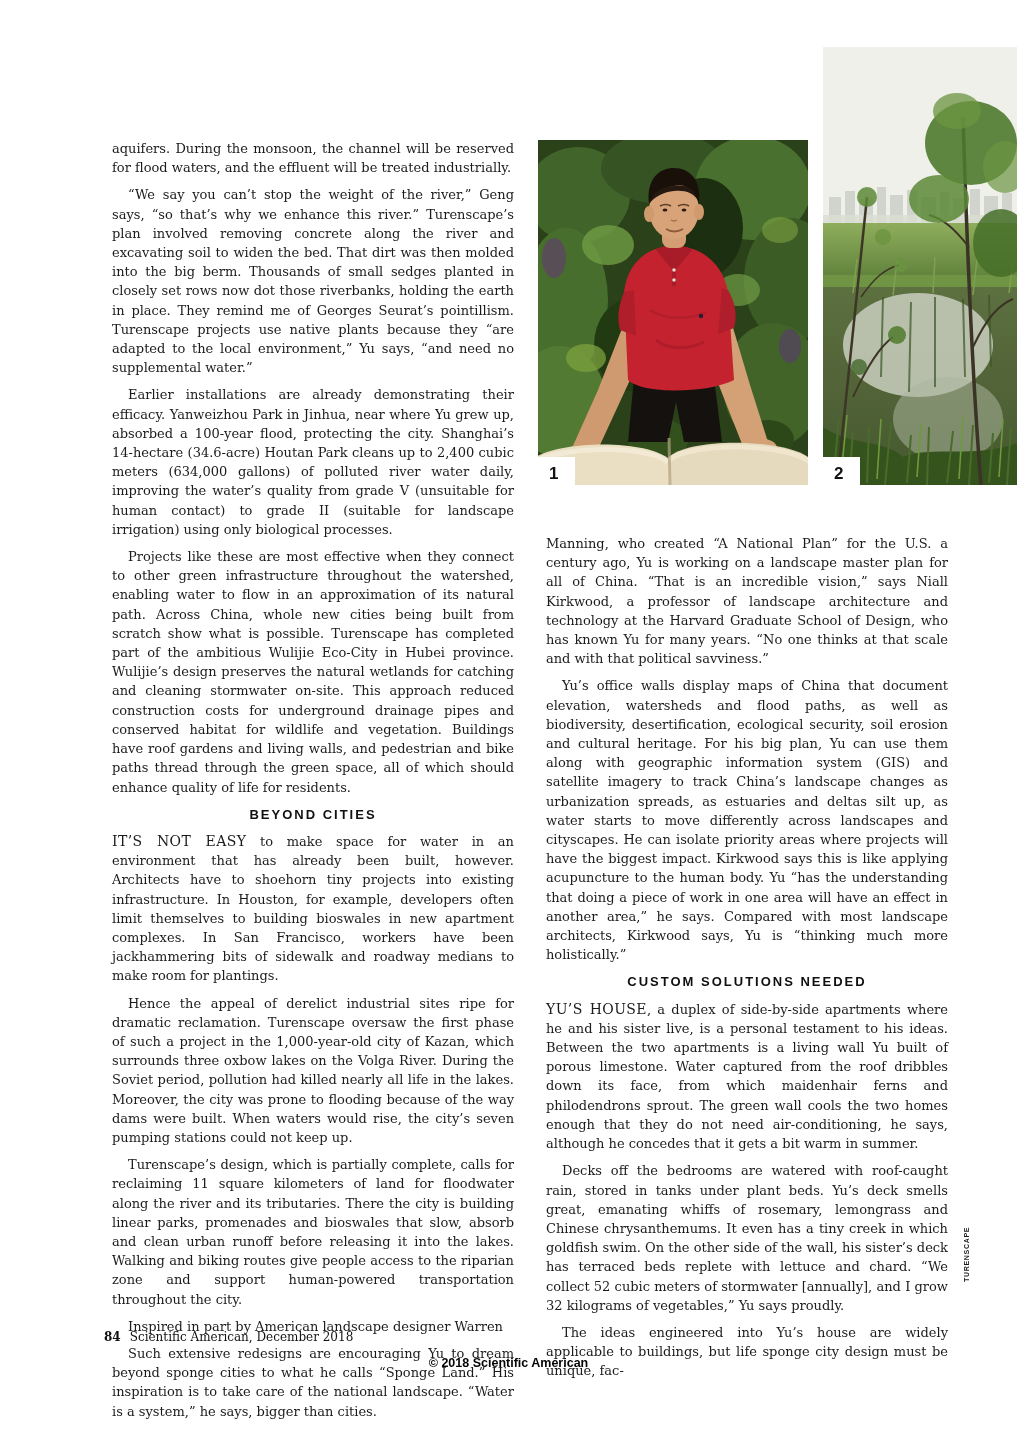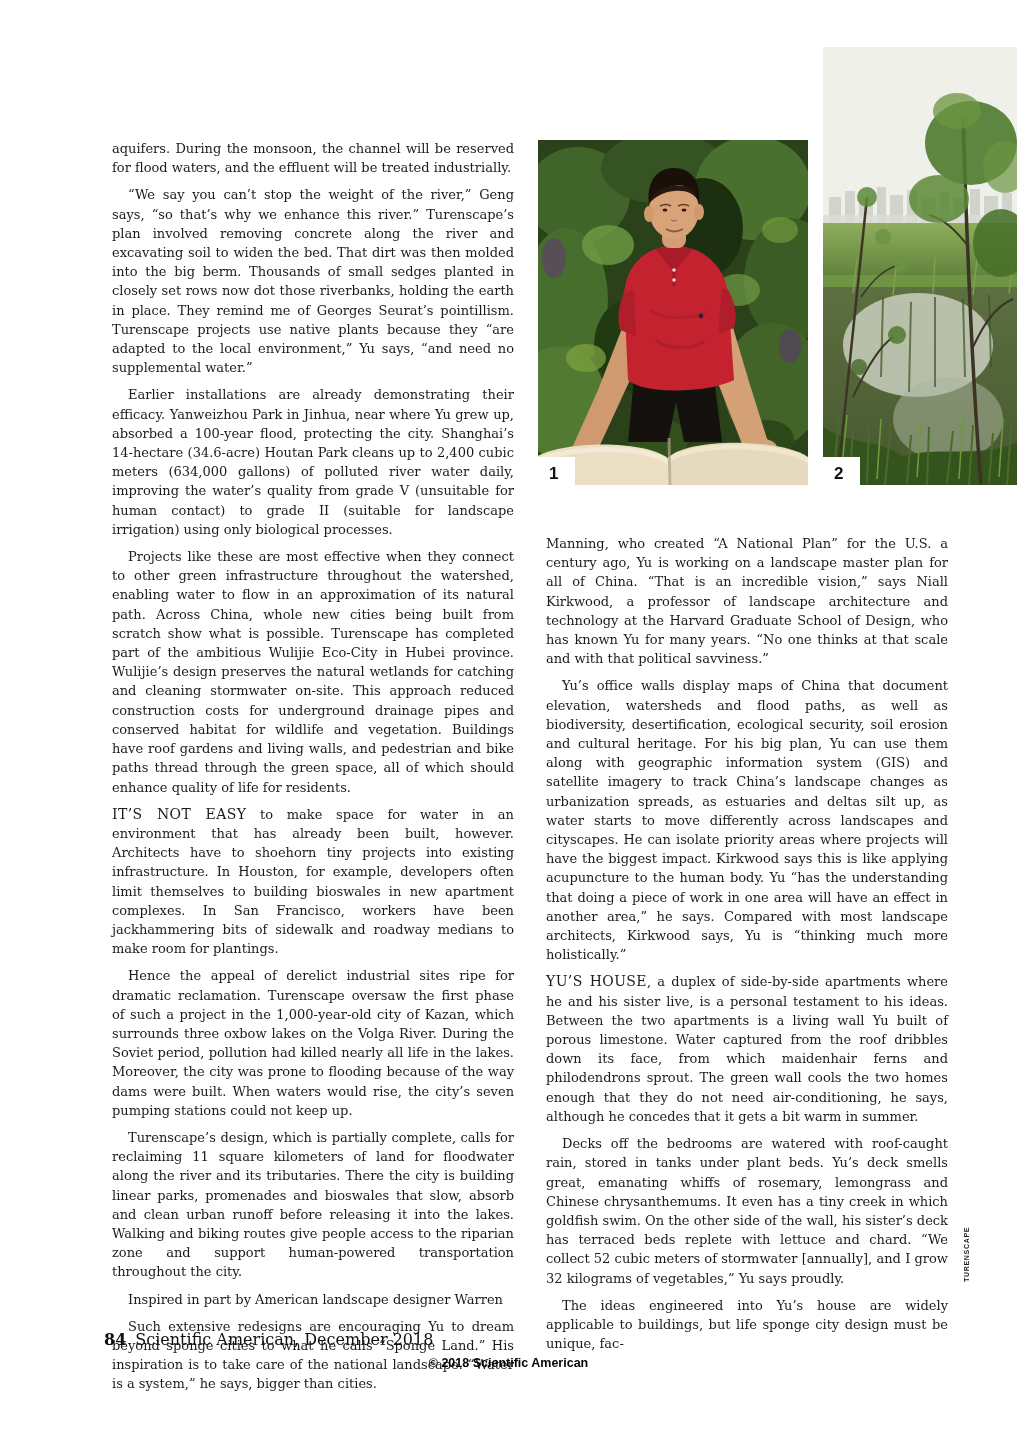--- a/index.html
+++ b/index.html
@@ -18,21 +18,21 @@
   .sec-heading{
     font-family:"Liberation Sans",sans-serif;font-weight:700;font-size:13px;
     letter-spacing:2px;text-align:center;margin:15px 0 5px 0;color:#101010;
     text-indent:0;
   }
   .lead{font-size:14px;letter-spacing:0.4px;}
   .photo{position:absolute;display:block;}
   .photo svg{display:block;}
   .photo-num{font-family:"Liberation Sans",sans-serif;font-weight:700;}
   .footer-left{
-    position:absolute;left:104px;top:1330px;font-size:16px;color:#111;
+    position:absolute;left:104px;top:1330px;font-size:12px;color:#111;
   }
   .footer-left .pgnum{font-weight:700;margin-right:9px;}
   .footer-center{
     position:absolute;left:0;top:1356px;width:100%;text-align:center;
     font-family:"Liberation Sans",sans-serif;font-weight:700;font-size:12.5px;color:#050505;
   }
   .credit{
     position:absolute;left:963px;top:1212px;height:70px;
     writing-mode:vertical-rl;transform:rotate(180deg);
     font-family:"Liberation Sans",sans-serif;font-size:7px;font-weight:700;
@@ -225,30 +225,32 @@
         <text x="11" y="432" class="photo-num" font-size="17" fill="#111">2</text>
       </g>
     </svg>
   </figure>
 
   <div class="col col-left">
     <p>aquifers. During the monsoon, the channel will be reserved for flood waters, and the effluent will be treated industrially.</p>
     <p class="indent">“We say you can’t stop the weight of the river,” Geng says, “so that’s why we enhance this river.” Turenscape’s plan involved removing concrete along the river and excavating soil to widen the bed. That dirt was then molded into the big berm. Thousands of small sedges planted in closely set rows now dot those riverbanks, holding the earth in place. They remind me of Georges Seurat’s pointillism. Turenscape projects use native plants because they “are adapted to the local environment,” Yu says, “and need no supplemental water.”</p>
     <p class="indent">Earlier installations are already demonstrating their efficacy. Yanweizhou Park in Jinhua, near where Yu grew up, absorbed a 100-year flood, protecting the city. Shanghai’s 14-hectare (34.6-acre) Houtan Park cleans up to 2,400 cubic meters (634,000 gallons) of polluted river water daily, improving the water’s quality from grade V (unsuitable for human contact) to grade II (suitable for landscape irrigation) using only biological processes.</p>
     <p class="indent">Projects like these are most effective when they connect to other green infrastructure throughout the watershed, enabling water to flow in an approximation of its natural path. Across China, whole new cities being built from scratch show what is possible. Turenscape has completed part of the ambitious Wulijie Eco-City in Hubei province. Wulijie’s design preserves the natural wetlands for catching and cleaning stormwater on-site. This approach reduced construction costs for underground drainage pipes and conserved habitat for wildlife and vegetation. Buildings have roof gardens and living walls, and pedestrian and bike paths thread through the green space, all of which should enhance quality of life for residents.</p>
+    <p class="sec-heading">BEYOND CITIES</p>
     <p><span class="lead">IT’S NOT EASY</span><span> to make space for water in an environment that has already been built, however. Architects have to shoehorn tiny projects into existing infrastructure. In Houston, for example, developers often limit themselves to building bioswales in new apartment complexes. In San Francisco, workers have been jackhammering bits of sidewalk and roadway medians to make room for plantings.</span></p>
     <p class="indent">Hence the appeal of derelict industrial sites ripe for dramatic reclamation. Turenscape oversaw the first phase of such a project in the 1,000-year-old city of Kazan, which surrounds three oxbow lakes on the Volga River. During the Soviet period, pollution had killed nearly all life in the lakes. Moreover, the city was prone to flooding because of the way dams were built. When waters would rise, the city’s seven pumping stations could not keep up.</p>
     <p class="indent">Turenscape’s design, which is partially complete, calls for reclaiming 11 square kilometers of land for floodwater along the river and its tributaries. There the city is building linear parks, promenades and bioswales that slow, absorb and clean urban runoff before releasing it into the lakes. Walking and biking routes give people access to the riparian zone and support human-powered transportation throughout the city.</p>
     <p class="indent">Inspired in part by American landscape designer Warren</p>
     <p class="indent">Such extensive redesigns are encouraging Yu to dream beyond sponge cities to what he calls “Sponge Land.” His inspiration is to take care of the national landscape. “Water is a system,” he says, bigger than cities.</p>
   </div>
 
   <div class="col col-right">
     <p>Manning, who created “A National Plan” for the U.S. a century ago, Yu is working on a landscape master plan for all of China. “That is an incredible vision,” says Niall Kirkwood, a professor of landscape architecture and technology at the Harvard Graduate School of Design, who has known Yu for many years. “No one thinks at that scale and with that political savviness.”</p>
     <p class="indent">Yu’s office walls display maps of China that document elevation, watersheds and flood paths, as well as biodiversity, desertification, ecological security, soil erosion and cultural heritage. For his big plan, Yu can use them along with geographic information system (GIS) and satellite imagery to track China’s landscape changes as urbanization spreads, as estuaries and deltas silt up, as water starts to move differently across landscapes and cityscapes. He can isolate priority areas where projects will have the biggest impact. Kirkwood says this is like applying acupuncture to the human body. Yu “has the understanding that doing a piece of work in one area will have an effect in another area,” he says. Compared with most landscape architects, Kirkwood says, Yu is “thinking much more holistically.”</p>
+    <p class="sec-heading">CUSTOM SOLUTIONS NEEDED</p>
     <p><span class="lead">YU’S HOUSE</span><span>, a duplex of side-by-side apartments where he and his sister live, is a personal testament to his ideas. Between the two apartments is a living wall Yu built of porous limestone. Water captured from the roof dribbles down its face, from which maidenhair ferns and philodendrons sprout. The green wall cools the two homes enough that they do not need air-conditioning, he says, although he concedes that it gets a bit warm in summer.</span></p>
     <p class="indent">Decks off the bedrooms are watered with roof-caught rain, stored in tanks under plant beds. Yu’s deck smells great, emanating whiffs of rosemary, lemongrass and Chinese chrysanthemums. It even has a tiny creek in which goldfish swim. On the other side of the wall, his sister’s deck has terraced beds replete with lettuce and chard. “We collect 52 cubic meters of stormwater [annually], and I grow 32 kilograms of vegetables,” Yu says proudly.</p>
     <p class="indent">The ideas engineered into Yu’s house are widely applicable to buildings, but life sponge city design must be unique, fac-</p>
   </div>
 
   <div class="footer-left">
     <span class="pgnum">84</span><span>Scientific American, December 2018</span>
   </div>
   <div class="footer-center">© 2018 Scientific American</div>
 

